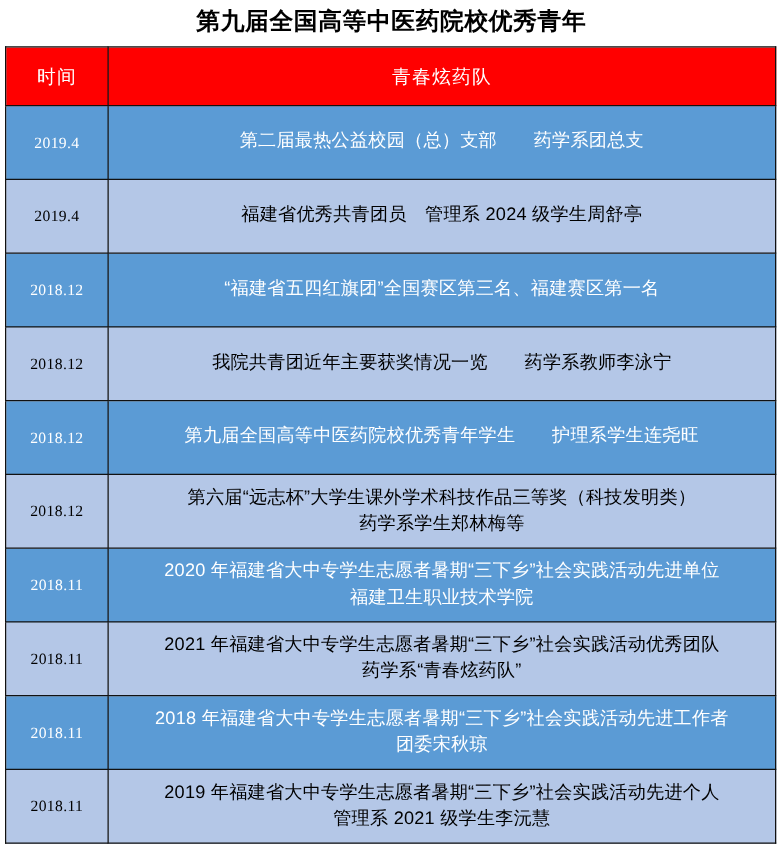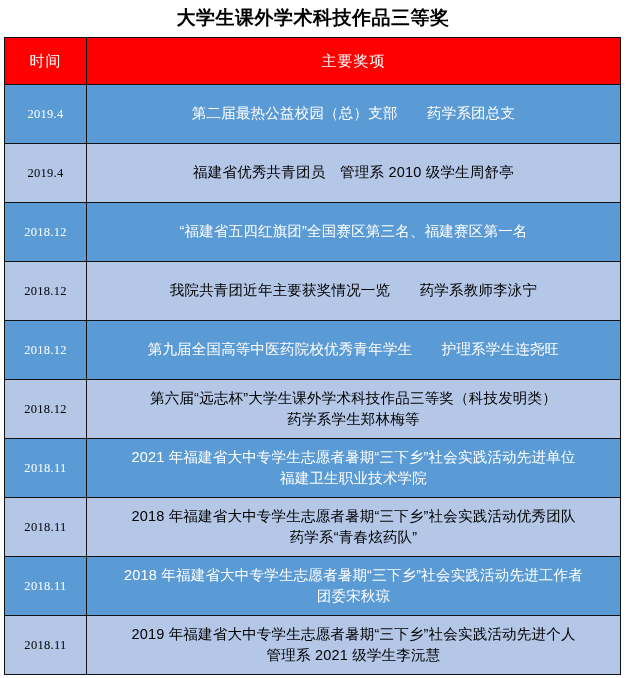--- a/index.html
+++ b/index.html
@@ -93,44 +93,44 @@
   tr.h1 td { height: 58px; margin-top: 29px; }
   tr.h2 td { height: 58px; }
 
   .award-line { display: block; }
 </style>
 <style>.hdr-cell{background:#ff0000;color:#ffffff;margin-top:20px;}tr.band-dark td{background:#5b9bd5;color:#ffffff;}tr.band-light td{background:#b4c7e7;color:#000000;}.award-table,.award-table td,.award-table th{border-color:#111111;}</style></head>
 <body>
 
 <div id="page">
 
-  <div class="doc-title">大学生课外学术科技作品三等奖</div>
+  <div class="doc-title">第九届全国高等中医药院校优秀青年</div>
 
   <table class="award-table">
     <colgroup>
       <col class="col-time">
       <col>
     </colgroup>
     <thead>
       <tr>
         <th class="hdr-cell">时间</th>
-        <th class="hdr-cell">主要奖项</th>
+        <th class="hdr-cell">青春炫药队</th>
       </tr>
     </thead>
     <tbody id="table-body">
         <tr class="band-dark h1">
           <td class="cell-time">2019.4</td>
           <td class="cell-award">
             <span class="award-line">第二届最热公益校园（总）支部　　药学系团总支</span>
           </td>
         </tr>
         <tr class="band-light h1">
           <td class="cell-time">2019.4</td>
           <td class="cell-award">
-            <span class="award-line">福建省优秀共青团员　管理系 2010 级学生周舒亭</span>
+            <span class="award-line">福建省优秀共青团员　管理系 2024 级学生周舒亭</span>
           </td>
         </tr>
         <tr class="band-dark h1">
           <td class="cell-time">2018.12</td>
           <td class="cell-award">
             <span class="award-line">“福建省五四红旗团”全国赛区第三名、福建赛区第一名</span>
           </td>
         </tr>
         <tr class="band-light h1">
           <td class="cell-time">2018.12</td>
@@ -147,28 +147,28 @@
         <tr class="band-light h2">
           <td class="cell-time">2018.12</td>
           <td class="cell-award">
             <span class="award-line">第六届“远志杯”大学生课外学术科技作品三等奖（科技发明类）</span>
             <span class="award-line">药学系学生郑林梅等</span>
           </td>
         </tr>
         <tr class="band-dark h2">
           <td class="cell-time">2018.11</td>
           <td class="cell-award">
-            <span class="award-line">2021 年福建省大中专学生志愿者暑期“三下乡”社会实践活动先进单位</span>
+            <span class="award-line">2020 年福建省大中专学生志愿者暑期“三下乡”社会实践活动先进单位</span>
             <span class="award-line">福建卫生职业技术学院</span>
           </td>
         </tr>
         <tr class="band-light h2">
           <td class="cell-time">2018.11</td>
           <td class="cell-award">
-            <span class="award-line">2018 年福建省大中专学生志愿者暑期“三下乡”社会实践活动优秀团队</span>
+            <span class="award-line">2021 年福建省大中专学生志愿者暑期“三下乡”社会实践活动优秀团队</span>
             <span class="award-line">药学系“青春炫药队”</span>
           </td>
         </tr>
         <tr class="band-dark h2">
           <td class="cell-time">2018.11</td>
           <td class="cell-award">
             <span class="award-line">2018 年福建省大中专学生志愿者暑期“三下乡”社会实践活动先进工作者</span>
             <span class="award-line">团委宋秋琼</span>
           </td>
         </tr>

